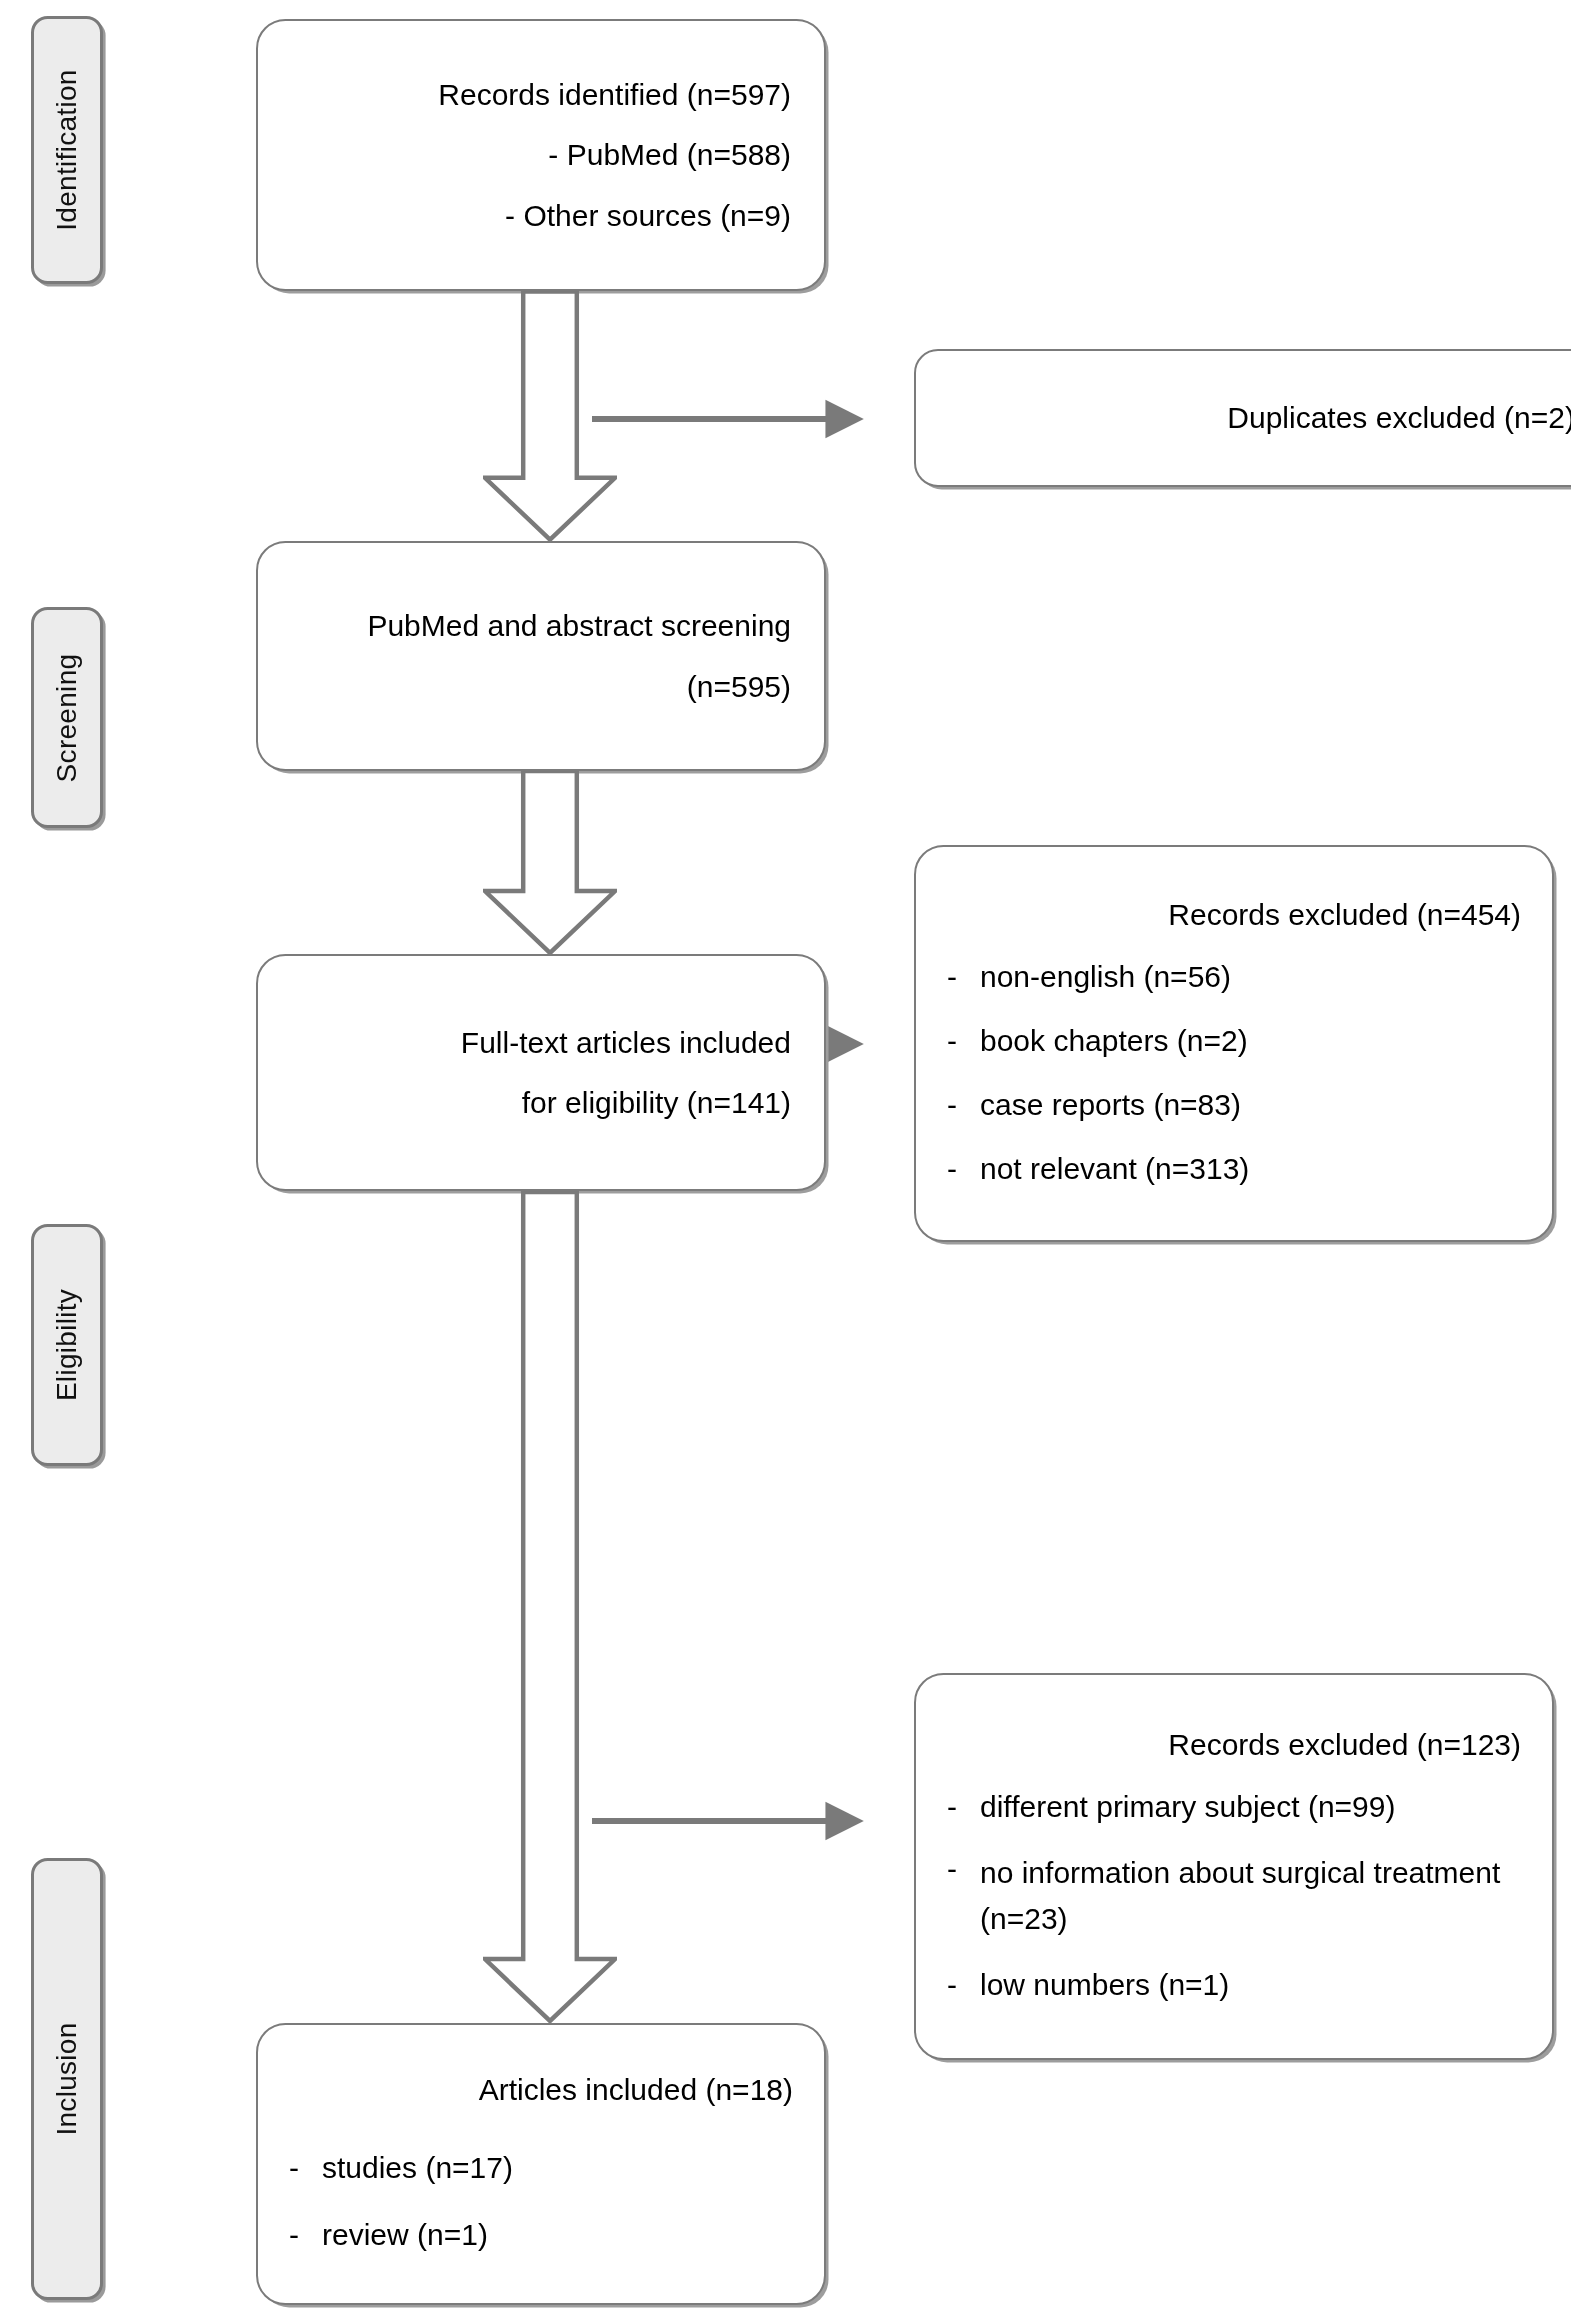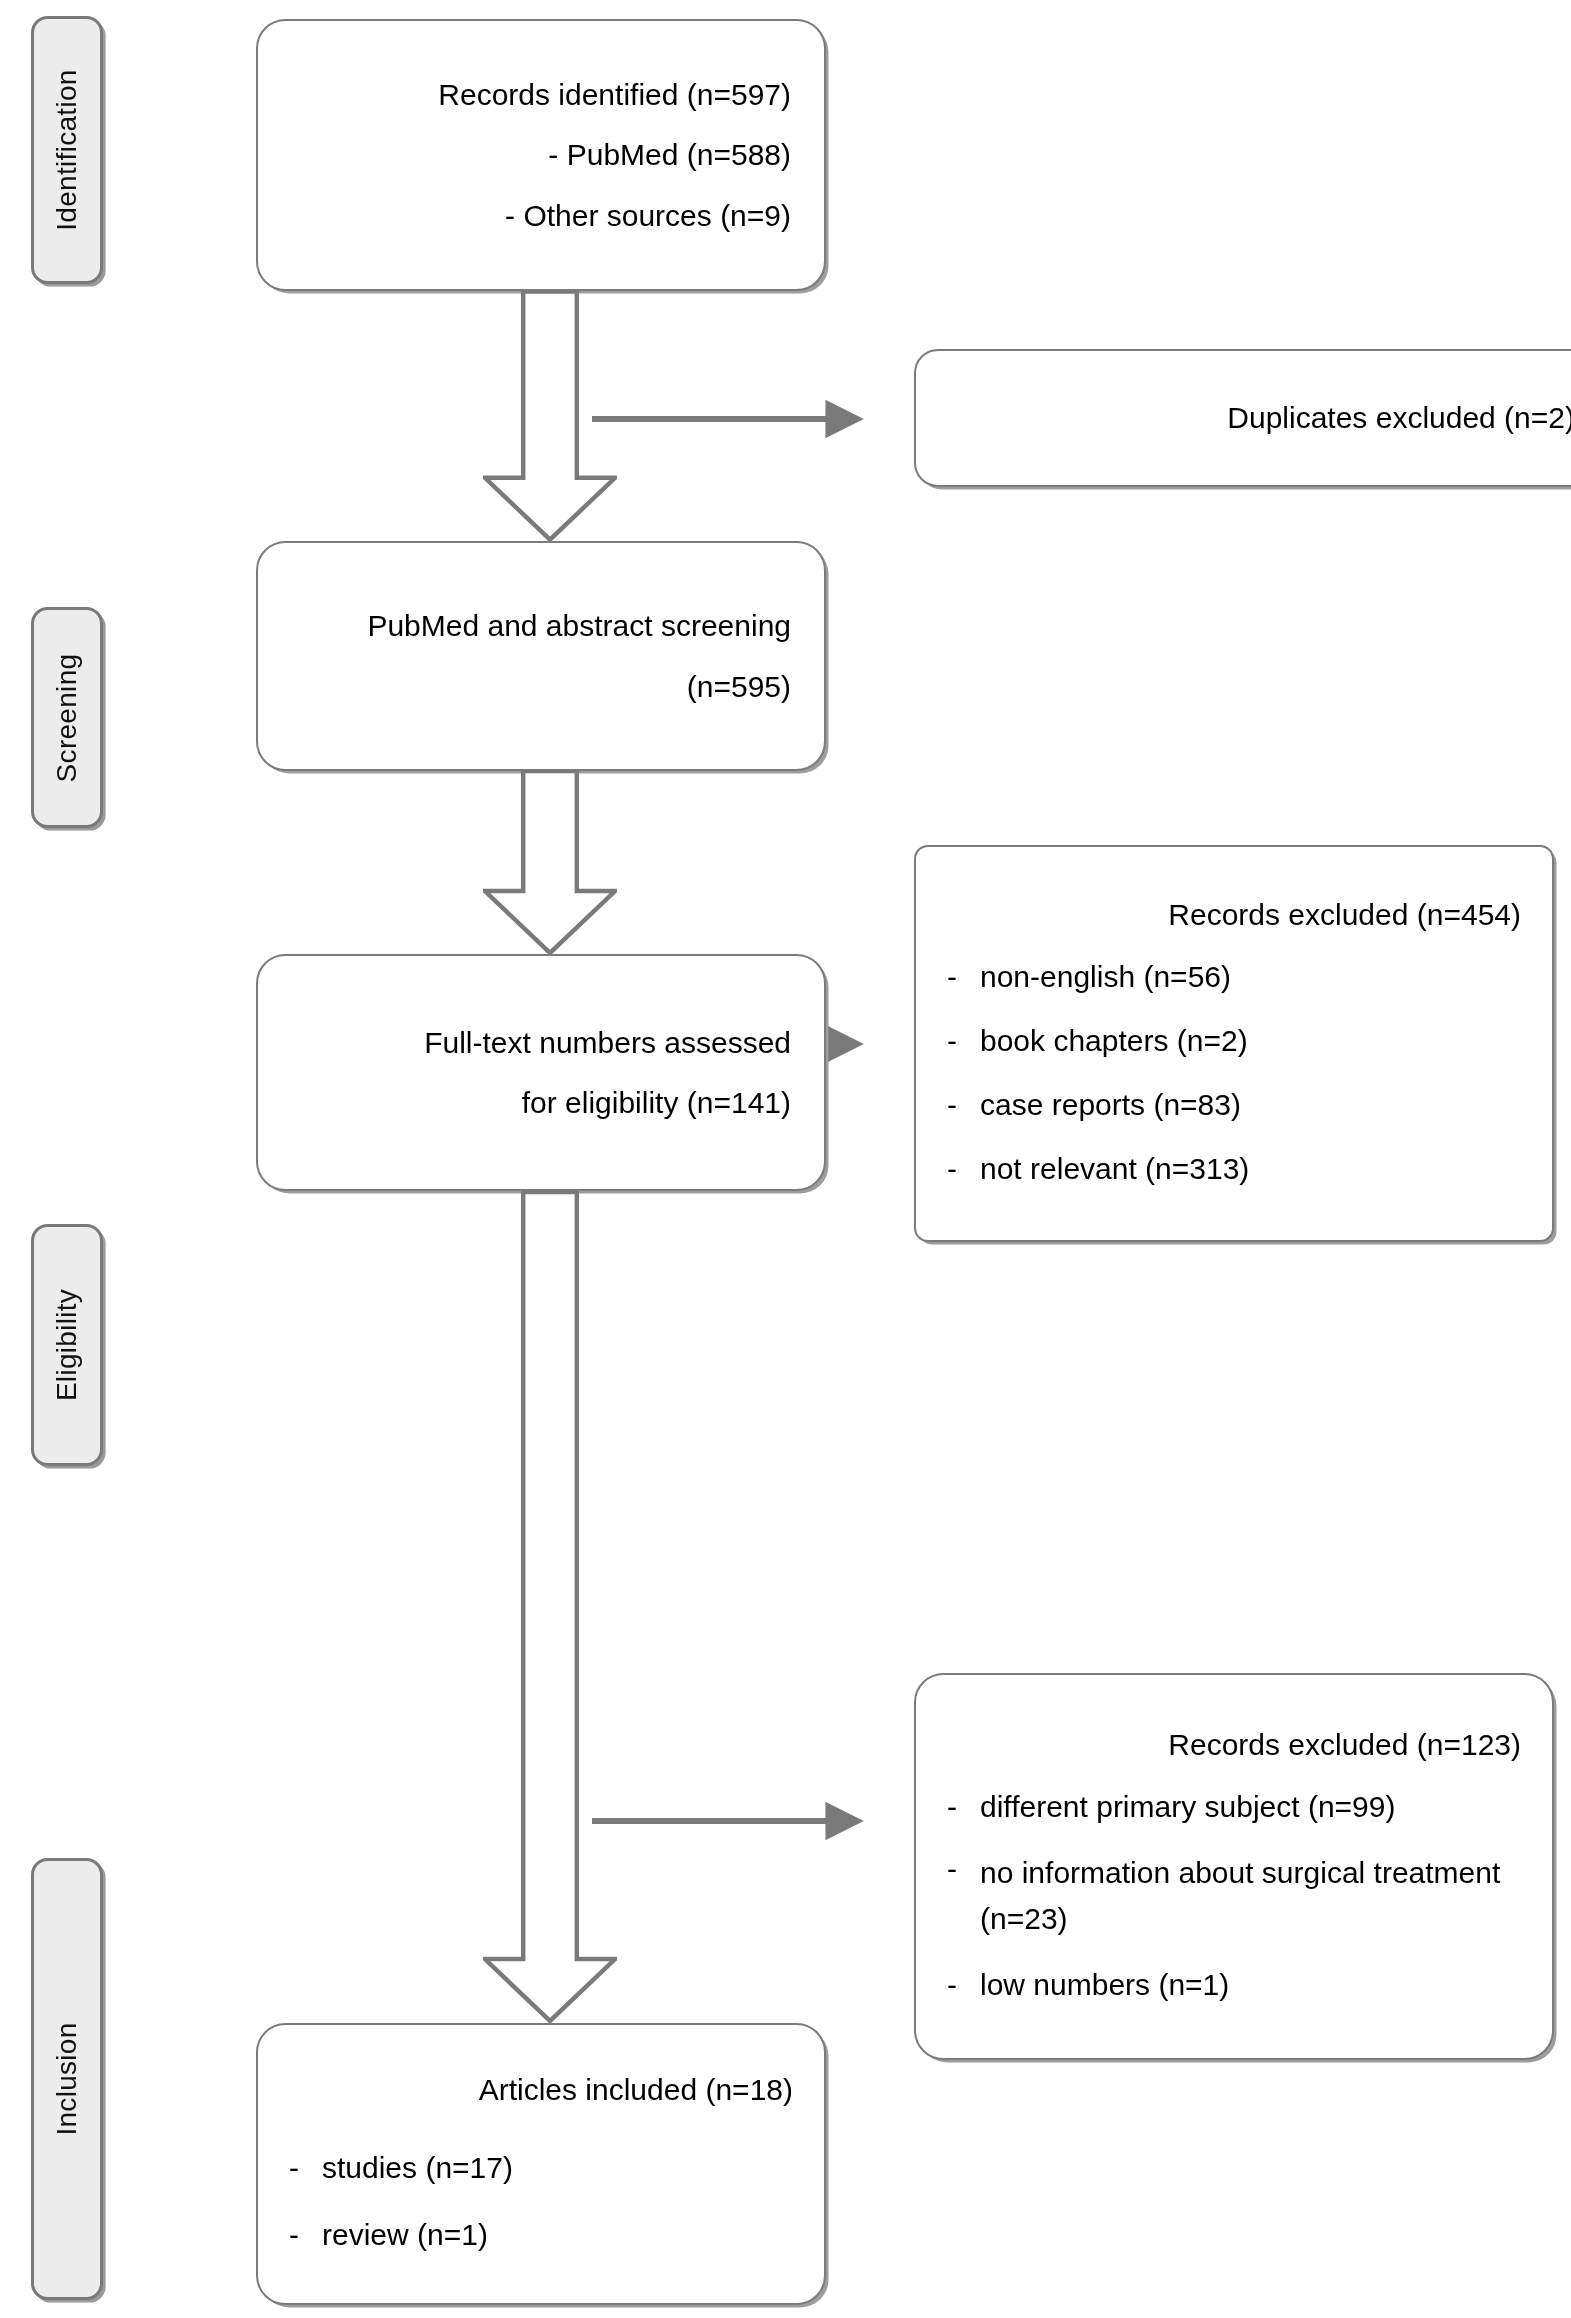--- a/index.html
+++ b/index.html
@@ -140,21 +140,21 @@
     </svg>
   </div>
 
   <div class="side-arrow" style="left:592px; top:1015px; width:275px; height:58px;">
     <svg width="275" height="58" viewBox="0 0 430 90">
       <line x1="0" y1="45" x2="368" y2="45" stroke="#7a7a7a" stroke-width="9"></line>
       <polygon points="365,15 425,45 365,75" fill="#7a7a7a"></polygon>
     </svg>
   </div>
 
-  <div class="flow-box" style="left:914px; top:845px; width:640px; height:397px; padding:0 31px;border-radius:14px;">
+  <div class="flow-box" style="left:914px; top:845px; width:640px; height:397px; padding:0 31px;">
     <p class="line" style="margin-bottom:28px;">Records excluded (n=454)</p>
 
     <div class="bullet-row" style="margin-bottom:25.6px;">
       <span class="dash">-</span>
       <span class="btext">non-english (n=56)</span>
     </div>
     <div class="bullet-row" style="margin-bottom:25.6px;">
       <span class="dash">-</span>
       <span class="btext">book chapters (n=2)</span>
     </div>
@@ -162,21 +162,21 @@
       <span class="dash">-</span>
       <span class="btext">case reports (n=83)</span>
     </div>
     <div class="bullet-row">
       <span class="dash">-</span>
       <span class="btext">not relevant (n=313)</span>
     </div>
   </div>
 
   <div class="flow-box" style="left:256px; top:954px; width:570px; height:237px;">
-    <p class="line">Full-text numbers assessed</p>
+    <p class="line">Full-text articles included</p>
     <p class="line">for eligibility (n=141)</p>
   </div>
 
   <div class="block-arrow" style="left:483px; top:1191px; width:134px; height:833px;">
     <svg width="134" height="833" viewBox="0 0 210 1302">
       <polygon points="63,0 147,0 147,1202 207,1202 105,1299 3,1202 63,1202" fill="#ffffff" stroke="#7a7a7a" stroke-width="7"></polygon>
     </svg>
   </div>
 
   <div class="side-arrow" style="left:592px; top:1792px; width:275px; height:58px;">

